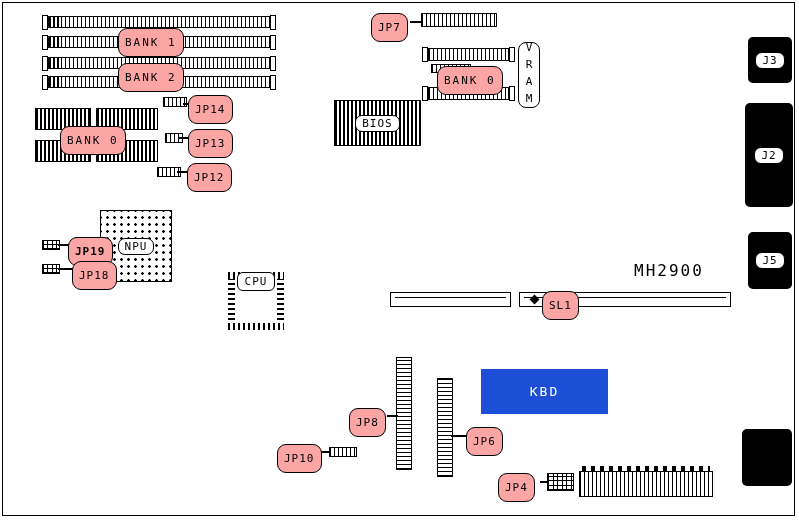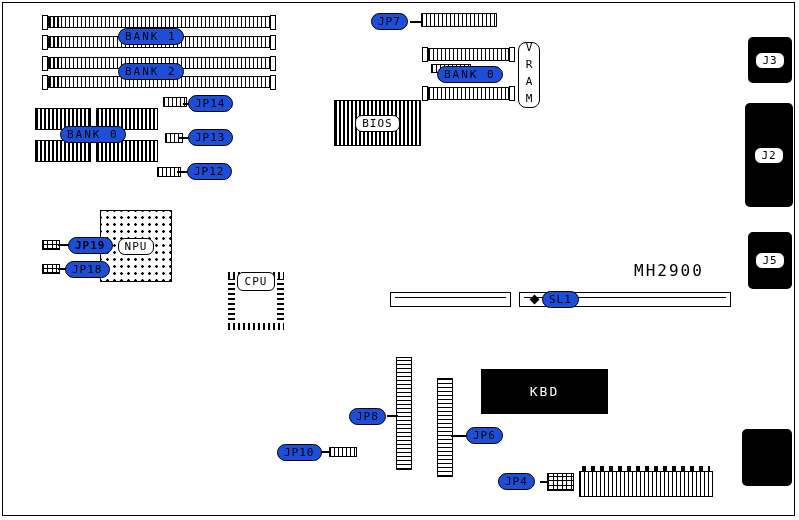--- a/index.html
+++ b/index.html
@@ -51,24 +51,24 @@
     background-position:0 0,0 100%,0 0,100% 0;
     background-repeat:no-repeat;
     display:flex;align-items:flex-start;justify-content:center;
   }
   .qfp-core{
     border:1.5px solid #000;background:#fff;border-radius:6px;
     padding:2px 7px;font-size:11px;letter-spacing:1px;white-space:nowrap;
   }
   
   .co{
-    position:absolute;z-index:6;background:#1d4ed8;border:1.6px solid #000;border-radius:9px;
+    position:absolute;z-index:6;background:#fca5a5;border:1.6px solid #000;border-radius:9px;
     font-size:11px;letter-spacing:1px;white-space:nowrap;
     display:flex;align-items:center;justify-content:center;
-    padding:0 6px;height:15px;box-sizing:content-box;
+    padding:6px 6px;height:15px;box-sizing:content-box;
   }
   .co-wide{letter-spacing:2px;}
   .co-inline{
     position:relative;z-index:6;background:#fff;border:1.6px solid #000;border-radius:7px;
     font-size:11px;letter-spacing:1px;white-space:nowrap;padding:1px 6px;
   }
   .tail{position:absolute;height:2px;background:#000;z-index:4;}
   .slot{border:1.5px solid #000;background:#fff;}
   .slot-line{position:absolute;left:4px;right:4px;top:4px;border-top:1.2px solid #000;}
   .blk{background:#000;border-radius:5px;display:flex;align-items:center;justify-content:center;}
@@ -141,21 +141,21 @@
 
   <div class="abs pga" style="left:100px;top:210px;width:72px;height:72px;">
     <span class="co-inline">NPU</span>
   </div>
   <div class="abs grid-hatch" style="left:42px;top:240px;width:18px;height:10px;"></div>
   <div class="tail" style="left:58px;top:244px;width:12px;"></div>
   <div class="co" style="left:68px;top:237px;font-weight:bold;">JP19</div>
 
   <div class="abs grid-hatch" style="left:42px;top:264px;width:18px;height:10px;"></div>
   <div class="tail" style="left:58px;top:268px;width:16px;"></div>
-  <div class="co" style="left:65px;top:261px;">JP18</div>
+  <div class="co" style="left:72px;top:261px;">JP18</div>
 
   <div class="abs qfp" style="left:228px;top:272px;width:56px;height:58px;">
     <span class="qfp-core">CPU</span>
   </div>
 
   <div class="abs slot" style="left:390px;top:292px;width:121px;height:15px;">
     <div class="slot-line"></div>
   </div>
   <div class="abs slot" style="left:519px;top:292px;width:212px;height:15px;">
     <div class="slot-line"></div>
@@ -170,21 +170,21 @@
   <div class="co" style="left:349px;top:408px;">JP8</div>
 
   <div class="abs hatch-v" style="left:437px;top:378px;width:16px;height:99px;"></div>
   <div class="tail" style="left:451px;top:435px;width:17px;"></div>
   <div class="co" style="left:466px;top:427px;">JP6</div>
 
   <div class="co" style="left:277px;top:444px;">JP10</div>
   <div class="tail" style="left:320px;top:451px;width:10px;"></div>
   <div class="abs hatch-h" style="left:329px;top:447px;width:28px;height:10px;"></div>
 
-  <div class="abs" style="left:481px;top:369px;width:127px;height:45px;background:#000000;display:flex;align-items:center;justify-content:center;">
+  <div class="abs" style="left:481px;top:369px;width:127px;height:45px;background:#1d4ed8;display:flex;align-items:center;justify-content:center;">
     <span class="kbd-text">KBD</span>
   </div>
 
   <div class="co" style="left:498px;top:473px;">JP4</div>
   <div class="tail" style="left:540px;top:481px;width:8px;"></div>
   <div class="abs grid-hatch" style="left:547px;top:473px;width:27px;height:18px;"></div>
 
   <div class="bumps" style="left:582px;top:466px;width:128px;"></div>
   <div class="abs hatch-h" style="left:579px;top:471px;width:134px;height:26px;"></div>
 

